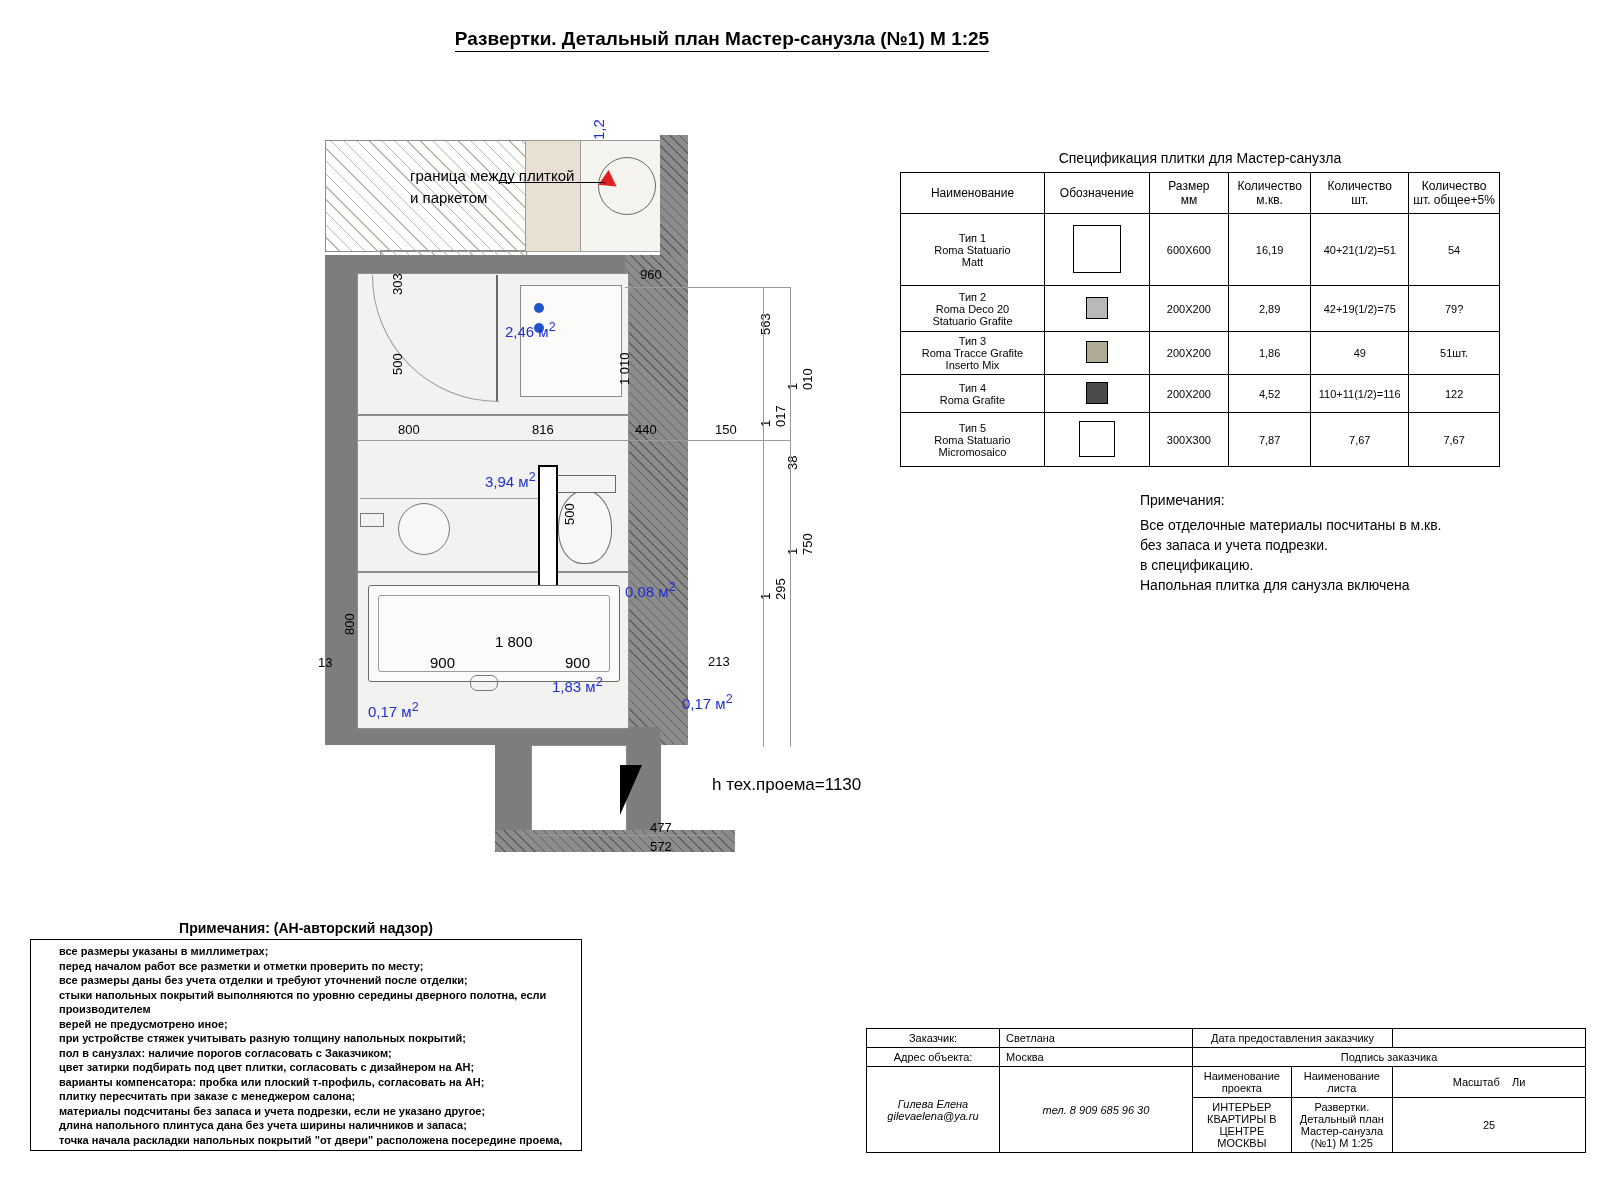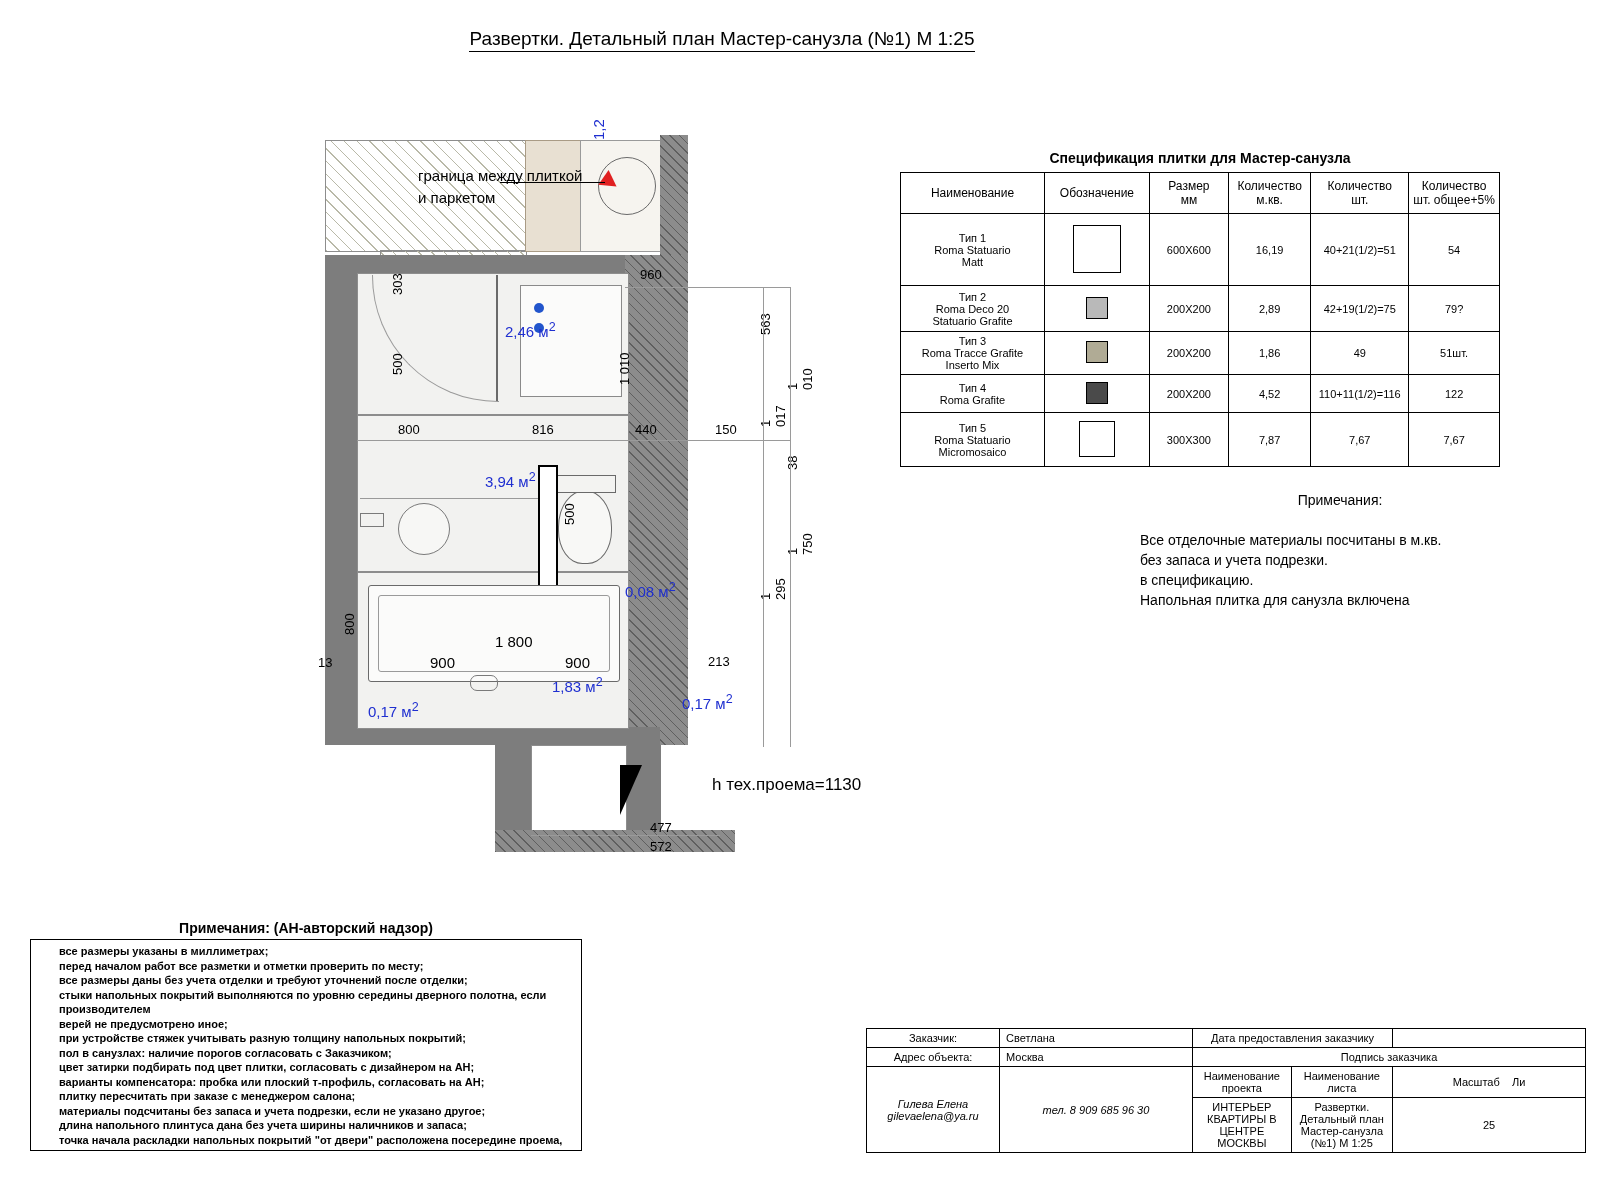--- a/index.html
+++ b/index.html
@@ -2,50 +2,50 @@
 <html><head>
 <meta charset="utf-8">
 <style>
   html,body{margin:0;padding:0;}
   body{
     width:1600px;height:1186px;position:relative;background:#ffffff;
     font-family:"Liberation Sans", sans-serif;color:#000;overflow:hidden;
   }
   .abs{position:absolute;}
   #title{
-    left:0;top:28px;width:1444px;text-align:center;font-size:19px;font-weight:normal;
+    left:0;top:28px;width:1444px;text-align:center;font-size:19px;font-weight:bold;
   }
   #title span{border-bottom:1px solid #000;padding-bottom:2px;}
 
   
   #plan{left:320px;top:135px;width:460px;height:730px;}
   .hatch-diag{
     background-image:repeating-linear-gradient(45deg,#b9b9a8 0 1px,transparent 1px 9px);
   }
   .wall{background:#7d7d7d;}
   .wall-hatch{
     background:#8c8c8c;
     background-image:repeating-linear-gradient(45deg,#5f5f5f 0 1px,transparent 1px 7px);
   }
   .room{background:#f2f2f0;border:1px solid #8d8d8d;}
   .bluetxt{font-size:15px;color:#1f2fd0;}
   .dim{font-size:13px;color:#000;}
   .thin{background:#9a9a9a;}
 
   
   #spec{left:900px;top:150px;width:600px;}
-  #spec .cap{text-align:center;font-size:14px;margin-bottom:6px;font-weight:bold;}
+  #spec .cap{text-align:center;font-size:14px;margin-bottom:6px;}
   table.spec{border-collapse:collapse;width:600px;font-size:11px;}
   table.spec th,table.spec td{border:1px solid #000;text-align:center;vertical-align:middle;padding:3px 2px;}
   table.spec th{font-weight:normal;font-size:12px;height:34px;}
   .swatch{display:inline-block;border:1px solid #000;}
 
   
   #notes-right{left:1140px;top:490px;width:400px;font-size:14px;line-height:20px;}
-  #notes-right .hdr{text-align:center;margin-bottom:20px;}
+  #notes-right .hdr{text-align:left;margin-bottom:5px;}
 
   
   #notes-left{left:30px;top:920px;width:552px;}
   #notes-left .hdr{text-align:center;font-weight:bold;font-size:14px;border-bottom:1px solid #000;padding-bottom:3px;}
   #notes-left ul{margin:4px 0 0 0;padding:0 6px 0 28px;list-style:none;}
   #notes-left li{font-size:11px;line-height:14.5px;font-weight:bold;}
   #notes-left .box{border-left:1px solid #000;border-right:1px solid #000;border-bottom:1px solid #000;height:210px;overflow:hidden;}
 
   
   #stamp{left:866px;top:1028px;width:720px;font-size:11px;}
@@ -68,21 +68,21 @@
   <div class="abs hatch-diag" style="left:5px;top:5px;width:200px;height:110px;border:1px solid #8d8d8d;"></div>
   <div class="abs hatch-diag" style="left:60px;top:115px;width:145px;height:15px;border:1px solid #8d8d8d;"></div>
   <div class="abs" style="left:205px;top:5px;width:55px;height:110px;background:#e8e0d2;border:1px solid #a99b85;"></div>
   <div class="abs" style="left:260px;top:5px;width:80px;height:110px;background:#f6f4ef;border:1px solid #9a9a9a;"></div>
   <div class="abs" style="left:278px;top:22px;width:56px;height:56px;border:1px solid #6a6a6a;border-radius:50%;"></div>
   <div class="abs wall-hatch" style="left:340px;top:0px;width:28px;height:130px;"></div>
 
   <div class="abs" style="left:282px;top:38px;width:0;height:0;border-left:16px solid #e02020;border-top:9px solid transparent;border-bottom:9px solid transparent;transform:rotate(35deg);"></div>
   <div class="abs" style="left:180px;top:47px;width:105px;height:1px;background:#000;"></div>
 
-  <div class="abs" style="left:90px;top:30px;font-size:15px;line-height:22px;margin-left:8px;">
+  <div class="abs" style="left:90px;top:30px;font-size:15px;line-height:22px;">
     <div>граница между плиткой</div>
     <div>и паркетом</div>
   </div>
   <div class="abs bluetxt" style="left:270px;top:5px;transform:rotate(-90deg);transform-origin:left top;">
     <span>1,2</span>
   </div>
 
   <div class="abs wall" style="left:5px;top:120px;width:32px;height:490px;"></div>
   <div class="abs wall" style="left:5px;top:120px;width:335px;height:18px;"></div>
   <div class="abs wall-hatch" style="left:305px;top:120px;width:63px;height:490px;"></div>

